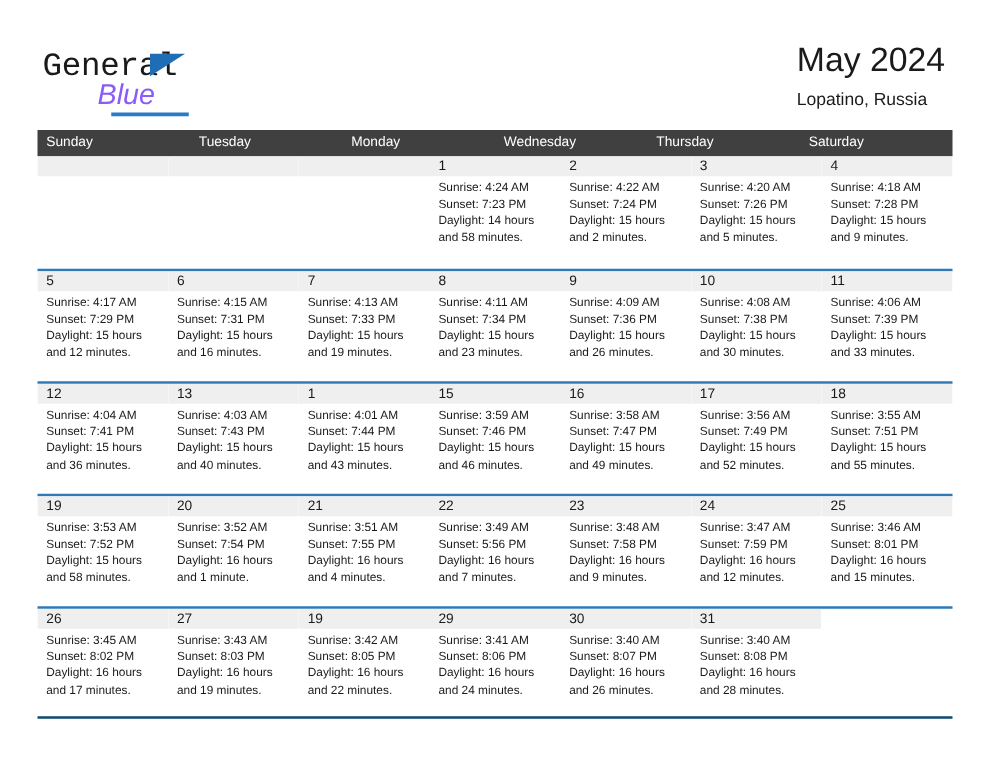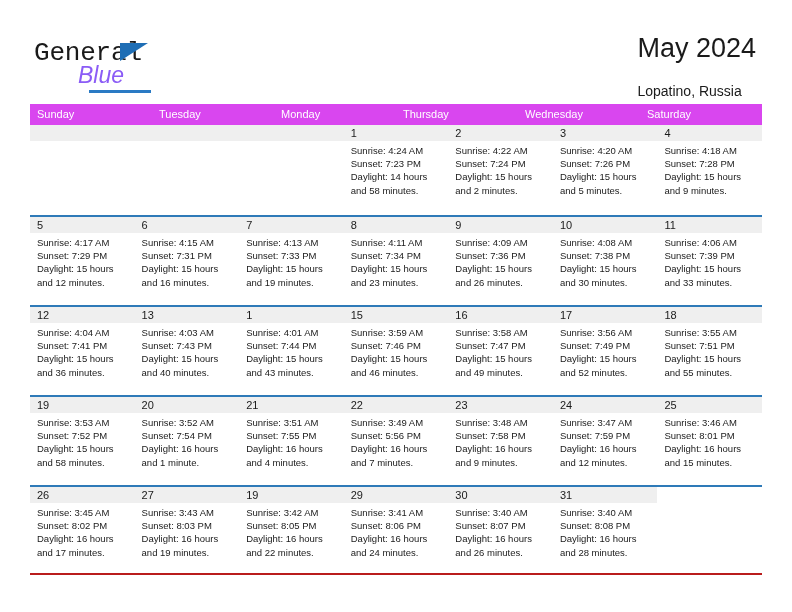--- a/index.html
+++ b/index.html
@@ -77,39 +77,39 @@
     right: 36px;
     top: 32px;
   }
   .cal-title {
     font-size: 27px;
     color: #1a1a1a;
     line-height: 32px;
     white-space: nowrap;
   }
   .cal-subtitle {
-    margin-top: 18px;
+    margin-top: 6px;
     font-size: 14px;
     color: #1a1a1a;
     line-height: 18px;
     white-space: nowrap;
   }
 
   
   .calendar {
     position: absolute;
     left: 30px;
     top: 104px;
     width: 732px;
   }
   .weekday-row {
     display: flex;
     width: 732px;
     height: 21px;
-    background: #d946ef;
+    background: #404040;
   }
   .weekday {
     flex: 1 1 0;
     color: #ffffff;
     font-size: 11px;
     line-height: 21px;
     padding-left: 7px;
     box-sizing: border-box;
     white-space: nowrap;
     overflow: hidden;
@@ -119,21 +119,21 @@
     display: flex;
     width: 732px;
     height: 90px;
     border-top: 2px solid #2e7ab8;
     box-sizing: border-box;
   }
   .week-row.first {
     border-top: none;
   }
   .week-row.last {
-    border-bottom: 2px solid #b91c1c;
+    border-bottom: 2px solid #0c4a6e;
   }
 
   .day-cell {
     flex: 1 1 0;
     width: 104.57px;
     box-sizing: border-box;
     position: relative;
     overflow: hidden;
   }
   .day-head {
@@ -180,22 +180,22 @@
       <div class="cal-subtitle">Lopatino, Russia</div>
     </div>
 
   </div>
 
   <div class="calendar">
     <div class="weekday-row" id="weekday-row">
         <div class="weekday">Sunday</div>
         <div class="weekday">Tuesday</div>
         <div class="weekday">Monday</div>
+        <div class="weekday">Wednesday</div>
         <div class="weekday">Thursday</div>
-        <div class="weekday">Wednesday</div>
         <div class="weekday">Saturday</div>
       </div>
     <div id="weeks-container">
         <div class="week-row first">
           <div class="day-cell blank">
             <div class="day-head"></div>
             <div class="day-body">
               <div></div>
               <div></div>
               <div></div>

